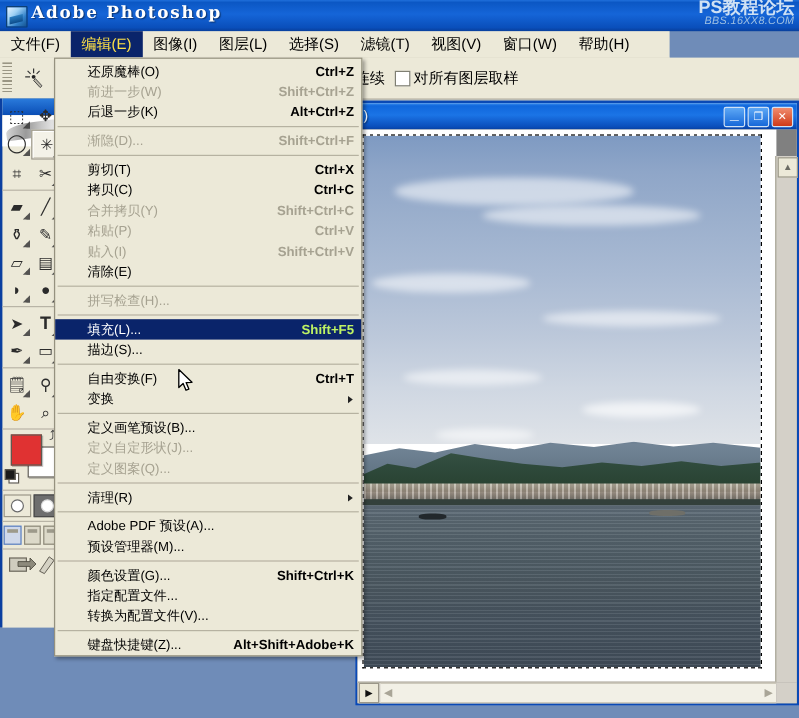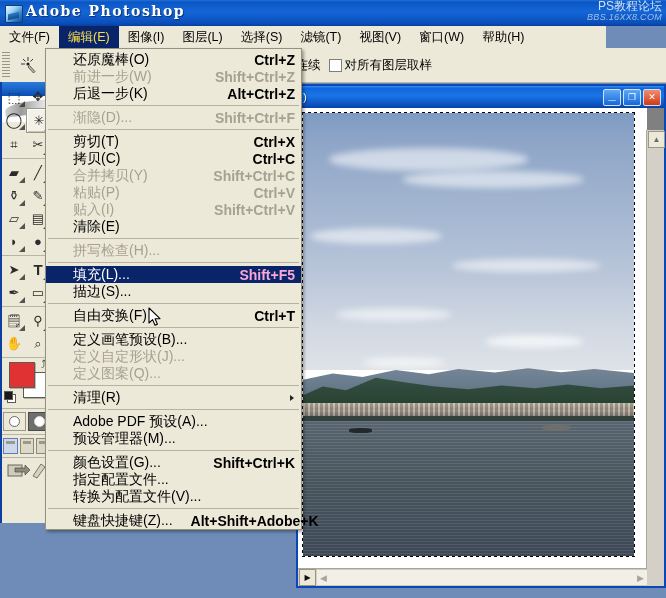--- a/index.html
+++ b/index.html
@@ -26,26 +26,26 @@
   }
   #app-title{
     position:absolute;left:26px;top:3px;color:#ffffff;
     font-size:14px;font-weight:bold;letter-spacing:1.5px;
     font-family:"DejaVu Serif","Liberation Serif",serif;
     text-shadow:1px 1px 1px rgba(0,0,0,.45);
   }
   #watermark{
     position:absolute;right:4px;top:1px;text-align:right;line-height:11px;
   }
-  #wm1{color:#cfe1f4;font-size:12px;display:block;}
+  #wm1{color:#cfe1f4;font-size:15px;display:block;font-weight:bold;}
   #wm2{color:#9fc0e2;font-size:9px;display:block;letter-spacing:.3px;font-style:italic;}
 
   
   #menubar{
-    position:absolute;left:0;top:26px;width:606px;height:22px;
+    position:absolute;left:0;top:26px;width:558px;height:22px;
     background:#ece9d8;border-bottom:1px solid #d7d3c3;
     display:flex;align-items:stretch;
   }
   .menu-item{
     padding:0 9px;display:flex;align-items:center;
     color:#000;font-size:12.5px;white-space:nowrap;cursor:default;
   }
   .menu-item.active{background:#0a246a;color:#fde047;}
 
   
@@ -288,28 +288,28 @@
 
   
   #dropdown{
     position:absolute;left:45px;top:48px;width:255px;
     background:#ece9d8;border:1px solid #95917f;
     box-shadow:2px 2px 3px rgba(0,0,0,.35);
     padding:2px 0 0 0;z-index:50;
   }
   .dd-item{
     height:17px;display:flex;align-items:center;padding:0 6px 0 27px;
-    color:#000;font-size:14px;white-space:nowrap;position:relative;
+    color:#000;font-size:11px;white-space:nowrap;position:relative;
   }
   .dd-item.disabled{color:#a6a291;justify-content:center;}
   .dd-item.hl{background:#0a246a;color:#ffffff;}
   .dd-label{flex:1;}
   .dd-accel{margin-left:18px;color:#000;font-weight:bold;}
   .dd-item.disabled .dd-accel{color:#a6a291;}
-  .dd-item.hl .dd-accel{color:#f9a8d4;}
+  .dd-item.hl .dd-accel{color:#bef264;}
   .dd-sub{
     position:absolute;right:7px;top:50%;margin-top:-3px;
     border-left:4px solid #222;border-top:3px solid transparent;
     border-bottom:3px solid transparent;
   }
   .dd-sep{height:1px;background:#b6b2a1;margin:3px 2px 3px 2px;}
   #cursor{
     position:absolute;left:148px;top:307px;width:14px;height:20px;z-index:60;
     pointer-events:none;
   }
@@ -605,20 +605,24 @@
       <span class="dd-accel">Shift+F5</span>
     </div>
     <div class="dd-item">
       <span class="dd-label">描边(S)...</span>
     </div>
     <div class="dd-sep"></div>
     <div class="dd-item">
       <span class="dd-label">自由变换(F)</span>
       <span class="dd-accel">Ctrl+T</span>
     </div>
+    <div class="dd-item">
+      <span class="dd-label">变换</span>
+      <span class="dd-sub"></span>
+    </div>
     <div class="dd-sep"></div>
     <div class="dd-item">
       <span class="dd-label">定义画笔预设(B)...</span>
     </div>
     <div class="dd-item disabled">
       <span class="dd-label">定义自定形状(J)...</span>
     </div>
     <div class="dd-item disabled">
       <span class="dd-label">定义图案(Q)...</span>
     </div>

